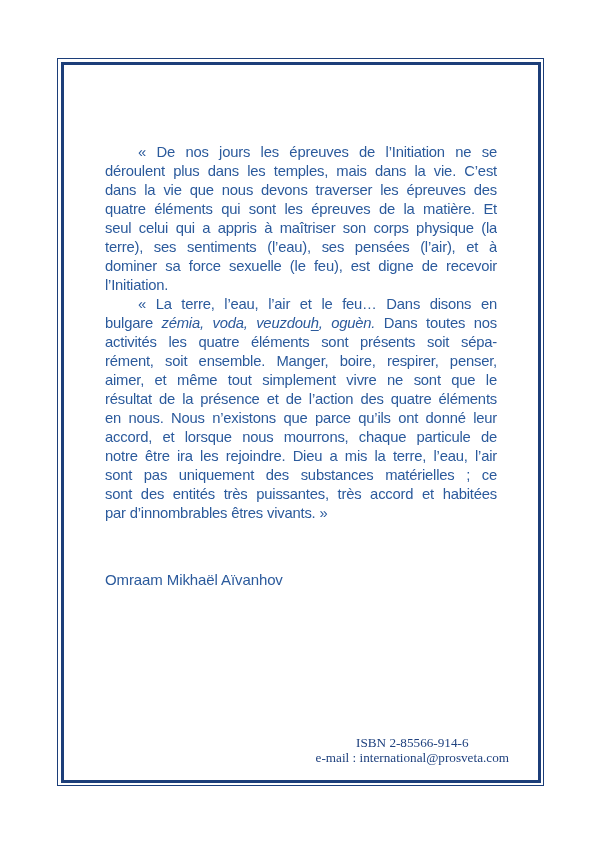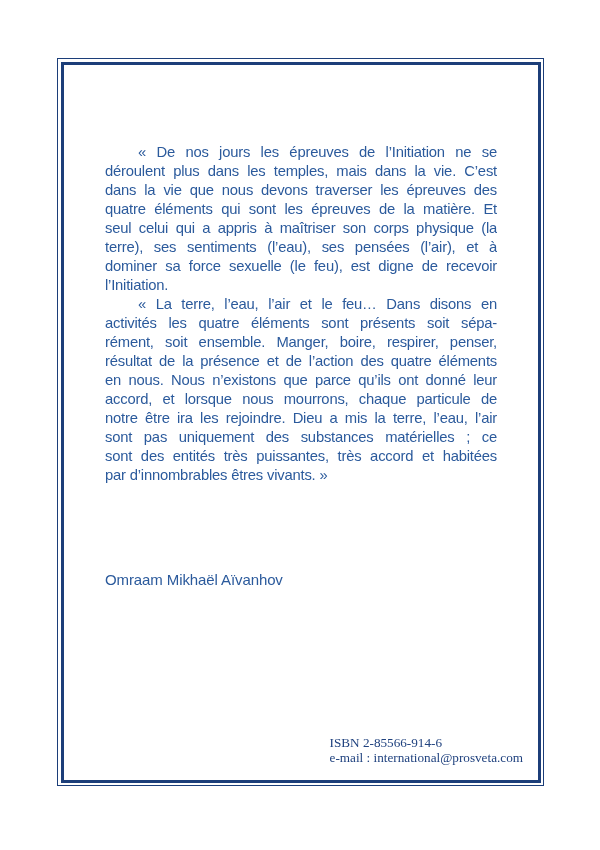--- a/index.html
+++ b/index.html
@@ -6,21 +6,21 @@
   body{
     width:600px;height:850px;background:#ffffff;position:relative;overflow:hidden;
     font-family:"Liberation Sans","DejaVu Sans",sans-serif;
   }
   :root{
     --ink-text:#2b5a9c;
     --ink-border:#1c3e79;
     --ink-colophon:#20427f;
     --bg:#ffffff;
   }
-  .cover-page{position:absolute;inset:0;width:584px;height:850px;background:var(--bg);padding-left:14px;}
+  .cover-page{position:absolute;inset:0;width:584px;height:850px;background:var(--bg);}
 
   
   .outer-frame{
     position:absolute;left:57px;top:58px;width:487px;height:728px;
     box-sizing:border-box;border:1.5px solid var(--ink-border);
   }
   .inner-frame{
     position:absolute;inset:2.5px;
     border:3px solid var(--ink-border);
   }
@@ -42,21 +42,21 @@
   .quote .u{text-decoration:underline;text-underline-offset:2px;}
 
   .author{
     position:absolute;left:105px;top:570px;width:385px;
     text-align:left;color:var(--ink-text);
     font-size:15px;line-height:19px;letter-spacing:-0.1px;
   }
 
   .colophon{
     position:absolute;right:75px;top:736px;
-    text-align:left;color:var(--ink-colophon);
+    text-align:center;color:var(--ink-colophon);
     font-family:"Liberation Serif","DejaVu Serif",serif;
     font-size:13.2px;line-height:14.5px;
   }
 </style>
 </head>
 <body>
 
 <div class="cover-page">
 
   <div class="outer-frame">
@@ -66,22 +66,24 @@
   <div class="quote" id="quote-block">
       <div class="line indent">« De nos jours les épreuves de l’Initiation ne se</div>
       <div class="line">déroulent plus dans les temples, mais dans la vie. C’est</div>
       <div class="line">dans la vie que nous devons traverser les épreuves des</div>
       <div class="line">quatre éléments qui sont les épreuves de la matière. Et</div>
       <div class="line">seul celui qui a appris à maîtriser son corps physique (la</div>
       <div class="line">terre), ses sentiments (l’eau), ses pensées (l’air), et à</div>
       <div class="line">dominer sa force sexuelle (le feu), est digne de recevoir</div>
       <div class="line last">l’Initiation.</div>
       <div class="line indent">« La terre, l’eau, l’air et le feu… Dans disons en</div>
+      <div class="line"><span class="">bulgare </span><span class="it ">zémia, voda, veuzdou</span><span class="it u">h</span><span class="it ">, oguèn.</span><span class=""> Dans toutes nos</span></div>
       <div class="line">activités les quatre éléments sont présents soit sépa-</div>
       <div class="line">rément, soit ensemble. Manger, boire, respirer, penser,</div>
+      <div class="line">aimer, et même tout simplement vivre ne sont que le</div>
       <div class="line">résultat de la présence et de l’action des quatre éléments</div>
       <div class="line">en nous. Nous n’existons que parce qu’ils ont donné leur</div>
       <div class="line">accord, et lorsque nous mourrons, chaque particule de</div>
       <div class="line">notre être ira les rejoindre. Dieu a mis la terre, l’eau, l’air</div>
       <div class="line">sont pas uniquement des substances matérielles ; ce</div>
       <div class="line">sont des entités très puissantes, très accord et habitées</div>
       <div class="line last">par d’innombrables êtres vivants. »</div>
     </div>
 
   <div class="author">Omraam Mikhaël Aïvanhov</div>

